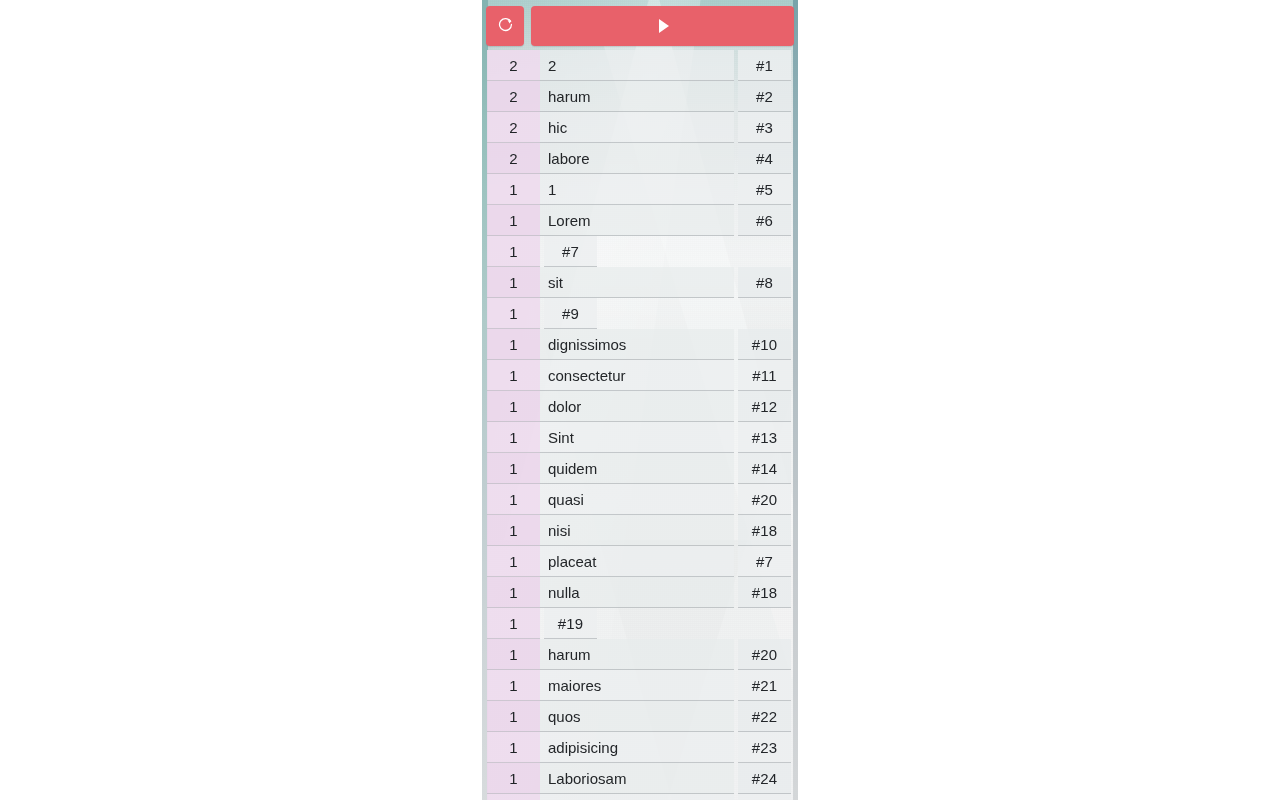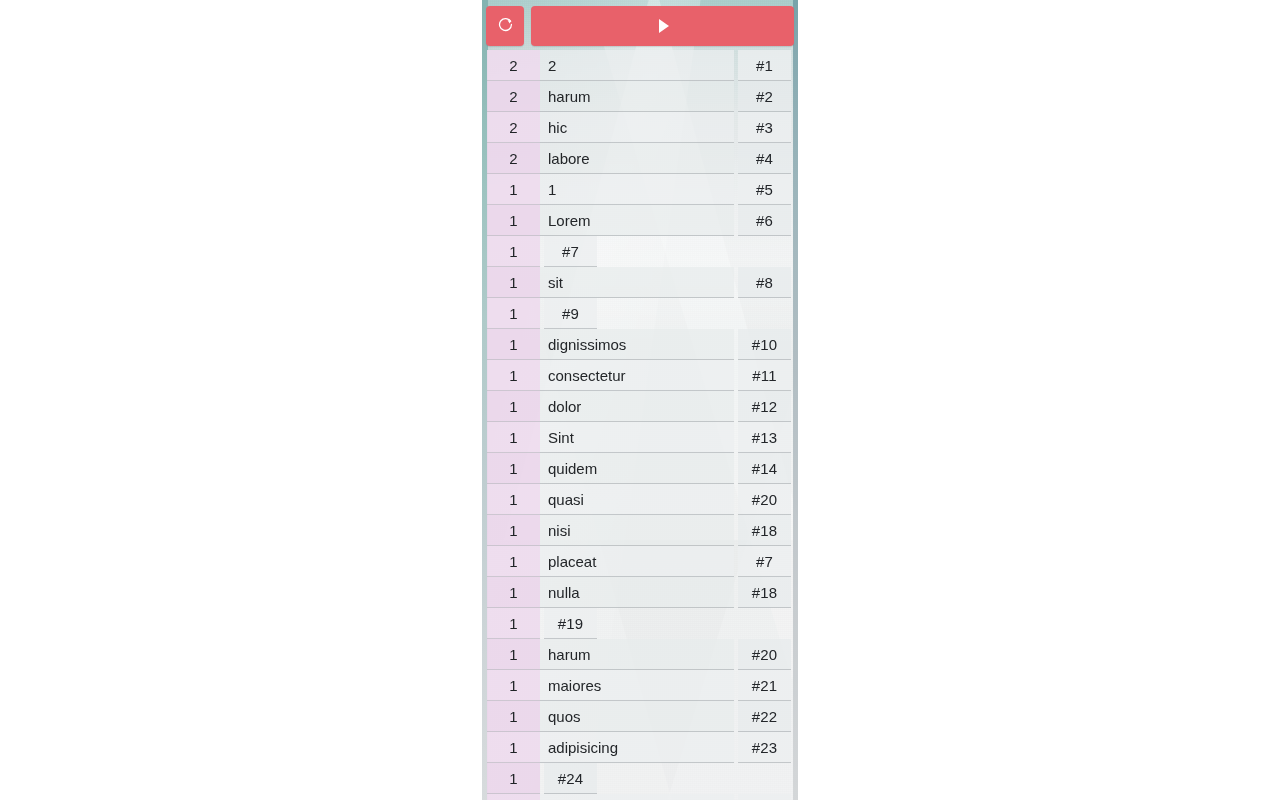--- a/index.html
+++ b/index.html
@@ -356,20 +356,21 @@
           <div class="cell-word">quos</div>
           <div class="cell-rank">#22</div>
         </div>
         <div class="row">
           <div class="cell-count">1</div>
           <div class="cell-word">adipisicing</div>
           <div class="cell-rank">#23</div>
         </div>
         <div class="row">
           <div class="cell-count">1</div>
+          <div class="cell-word">Laboriosam</div>
           <div class="cell-rank">#24</div>
         </div>
         <div class="row">
           <div class="cell-count"></div>
           <div class="cell-word"></div>
           <div class="cell-rank"></div>
         </div>
       </div>
 
   </div>

